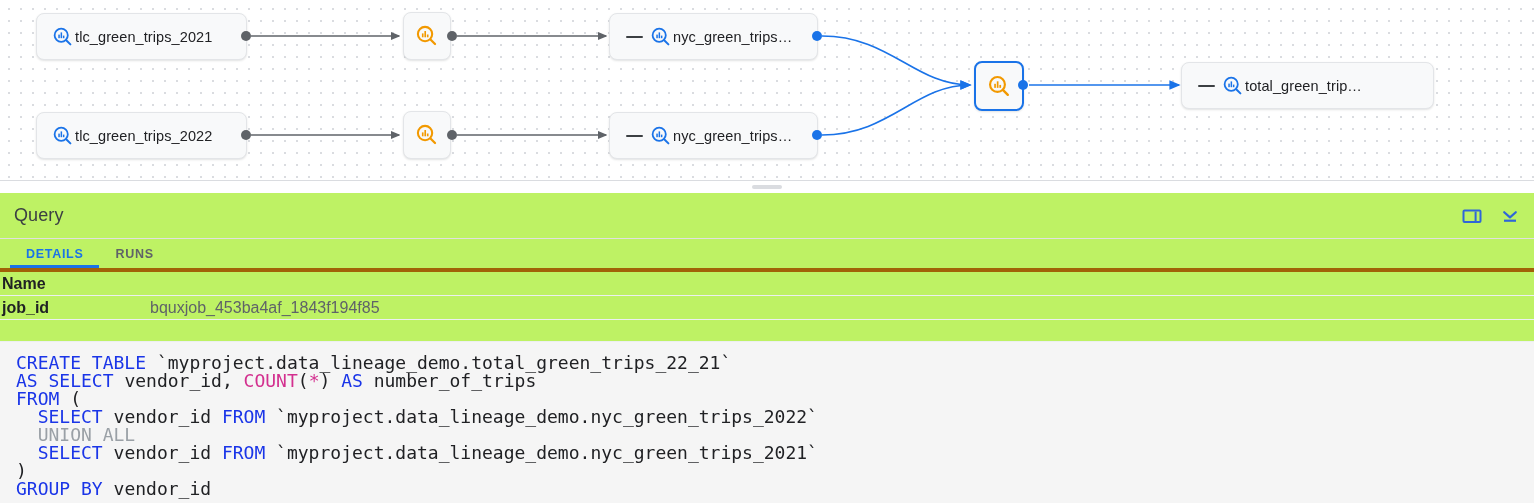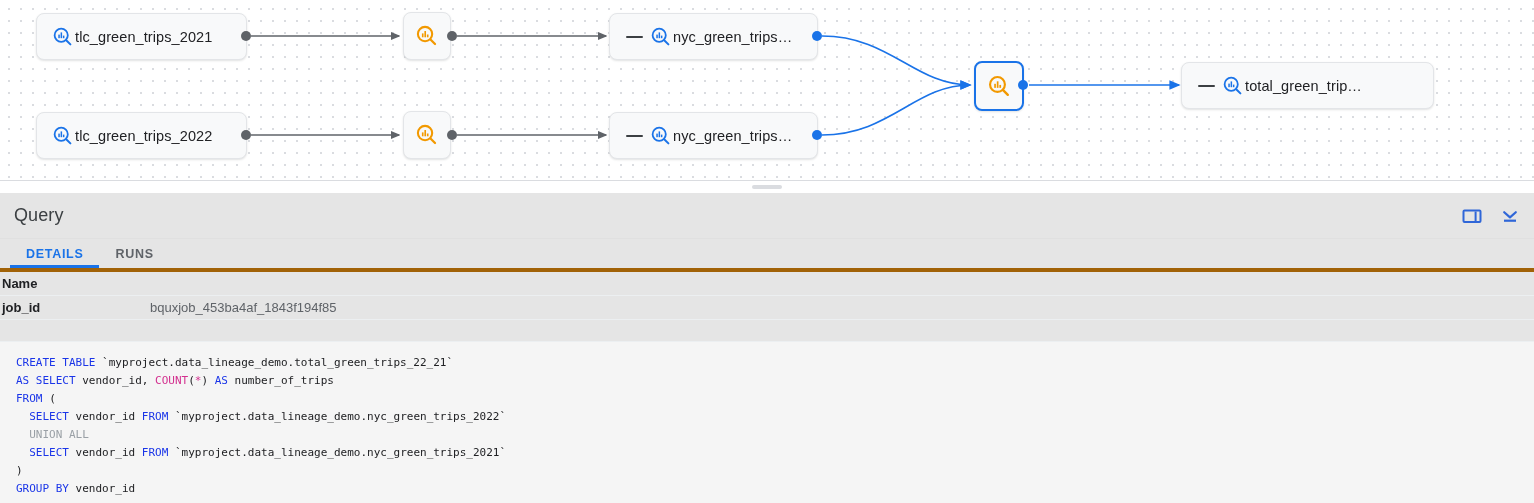--- a/index.html
+++ b/index.html
@@ -92,21 +92,21 @@
     width: 30px; height: 4px;
     background: #dadce0;
     border-radius: 2px;
     cursor: ns-resize;
   }
 
   #query-panel {
     position: absolute;
     top: 193px; left: 0;
     width: 1534px; height: 310px;
-    background: #e5e5e5;
+    background: #bef264;
   }
   #query-header {
     height: 46px;
     display: flex;
     align-items: center;
     padding: 0 14px 0 14px;
     border-bottom: 1px solid #e0e0e0;
   }
   #query-title {
     font-size: 18px;
@@ -146,42 +146,42 @@
     left: 0; right: 0; bottom: 0;
     height: 3px;
     background: #1a73e8;
   }
 
   .detail-row {
     display: flex;
     height: 24px;
     align-items: center;
     border-bottom: 1px solid #eceff1;
-    font-size: 13px;
+    font-size: 16px;
   }
   .detail-key {
     width: 150px;
     padding-left: 2px;
     font-weight: bold;
     color: #202124;
   }
   .detail-val {
     color: #5f6368;
   }
   #detail-spacer { height: 22px; border-bottom: 1px solid #eceff1; }
 
   #code-block {
     background: #f5f5f5;
     padding: 12px 0 0 0;
     height: 163px;
     overflow: hidden;
   }
   #code-pre {
     font-family: "DejaVu Sans Mono", monospace;
-    font-size: 11px;
+    font-size: 18px;
     line-height: 18px;
     color: #202124;
     white-space: pre;
     padding-left: 16px;
   }
   .kw   { color: #1a35e8; }
   .fn   { color: #d3308f; }
   .star { color: #d3308f; }
   .cmt  { color: #9aa0a6; }
   .plain{ color: #202124; }

